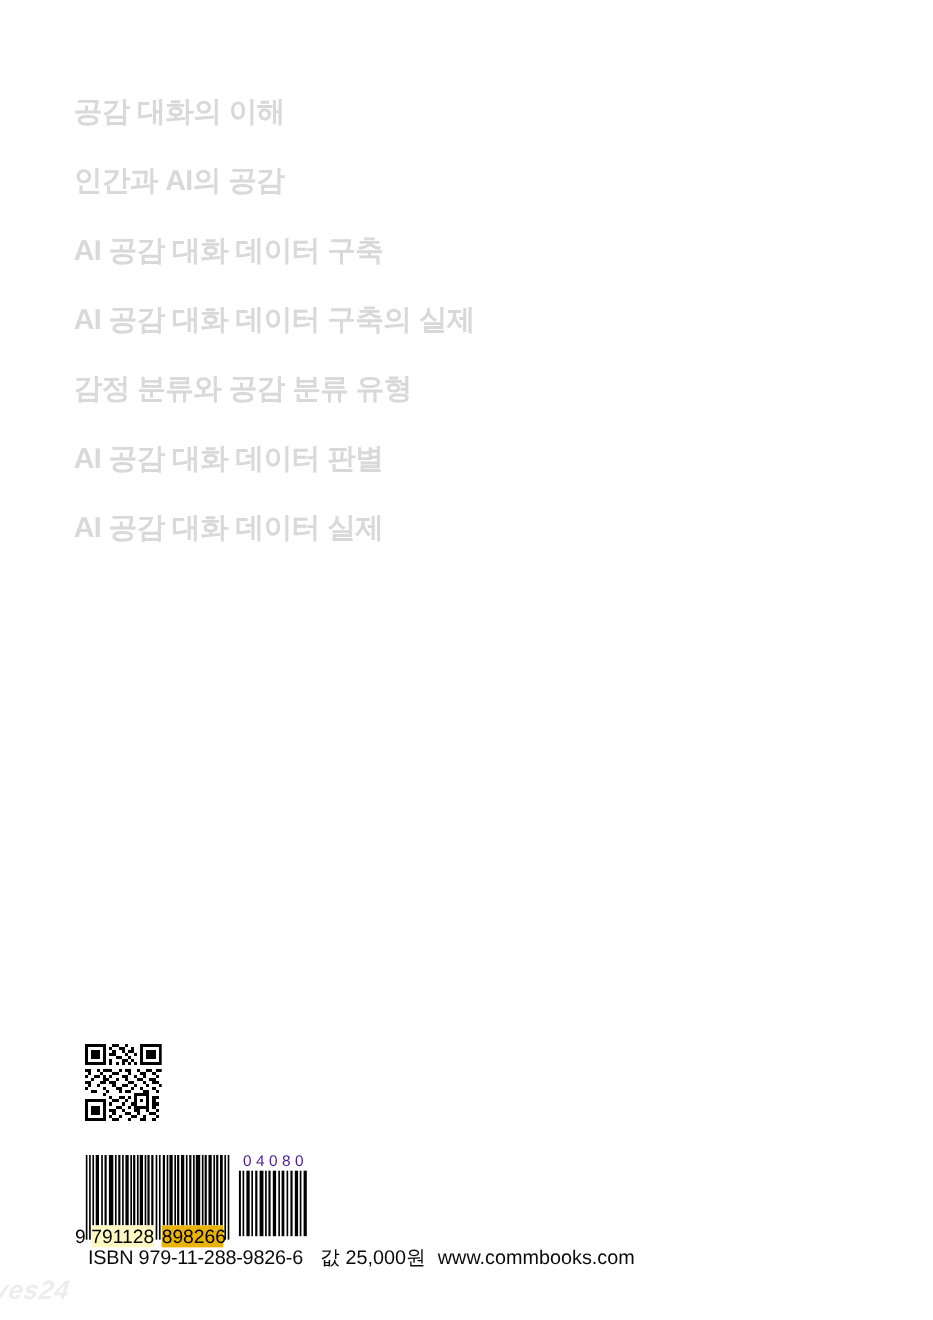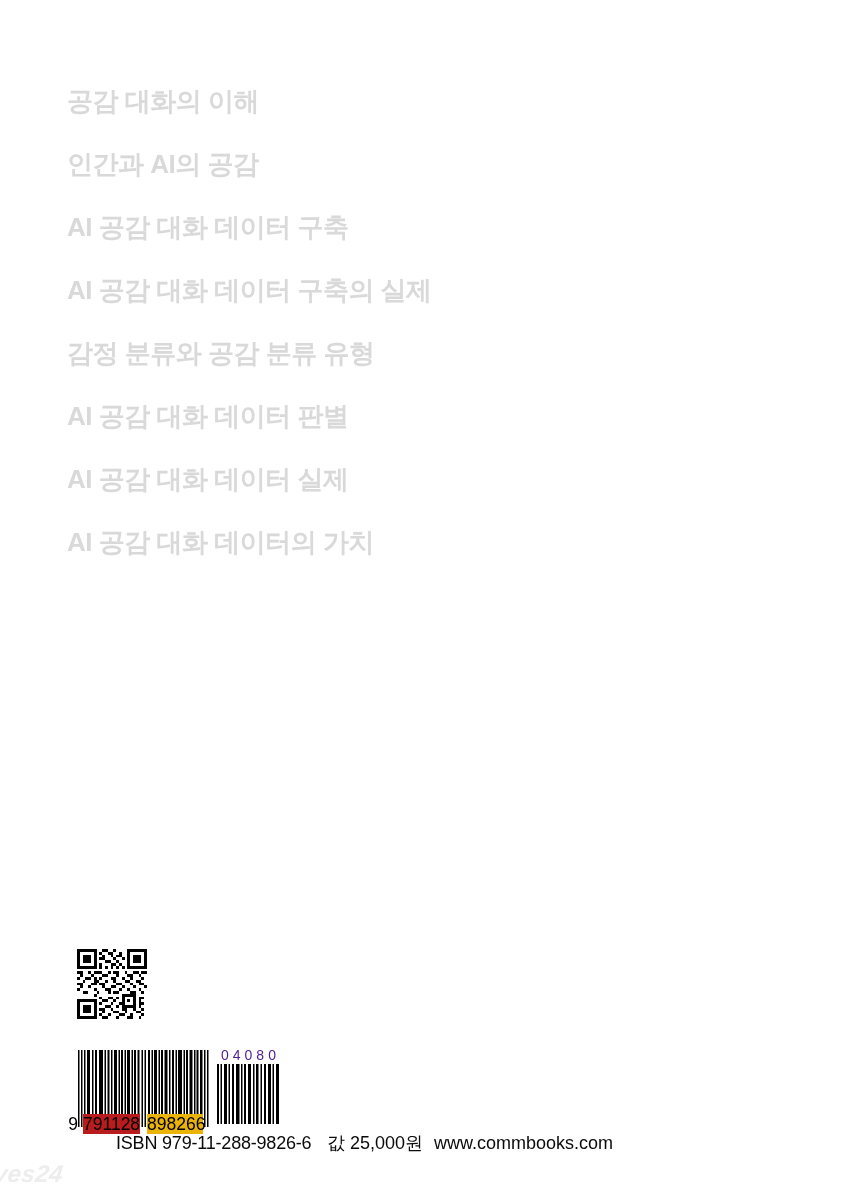--- a/index.html
+++ b/index.html
@@ -70,21 +70,21 @@
   .barcode-digits {
     position: absolute;
     bottom: 0; left: 0; right: 0;
     height: 20px;
     font-size: 17.5px;
     line-height: 20px;
     color: #000;
   }
   .barcode-digits span { position: absolute; top: 0; height: 20px; }
   .bd-lead  { left: 0;   width: 12px; text-align: right; }
-  .bd-g1    { left: 17px; width: 57px; text-align: center; background: #b91c1c; }
+  .bd-g1    { left: 17px; width: 57px; text-align: center; background: #fef9c3; }
   .bd-g2    { left: 81px; width: 56px; text-align: center; background: #eab308; }
 
   
   .barcode-addon {
     position: absolute;
     top: 1047px; left: 217px;
     width: 62px; height: 78px;
   }
   .addon-label {
     display: block;
@@ -98,21 +98,20 @@
   .barcode-addon svg { display: block; margin-top: 1px; }
 
   
   .isbn-line, .price-line, .site-line {
     position: absolute;
     top: 1132px;
     font-size: 18px;
     line-height: 22px;
     color: #0a0a0a;
     white-space: nowrap;
-    margin-left: 36px;
   }
   .isbn-line  { left: 80px;  letter-spacing: -0.2px; }
   .price-line { left: 291px; }
   .site-line  { left: 398px; text-align: center; }
 </style>
 </head>
 <body>
 
 <div class="page">
 
@@ -120,21 +119,20 @@
   <span class="wm wm-bottom">yes24</span>
 
   <ul class="chapters">
     <li>공감 대화의 이해</li>
     <li>인간과 AI의 공감</li>
     <li>AI 공감 대화 데이터 구축</li>
     <li>AI 공감 대화 데이터 구축의 실제</li>
     <li>감정 분류와 공감 분류 유형</li>
     <li>AI 공감 대화 데이터 판별</li>
     <li>AI 공감 대화 데이터 실제</li>
-    <li>AI 공감 대화 데이터의 가치</li>
   </ul>
 
   <div class="qr">
     <svg viewBox="0 0 25 25" shape-rendering="crispEdges">
       <rect x="0" y="0" width="25" height="25" fill="#fff"></rect>
       <g fill="#000">
 
         <rect x="0" y="0" width="7" height="7"></rect>
           <rect x="1" y="1" width="5" height="5" fill="#fff"></rect>
           <rect x="2" y="2" width="3" height="3"></rect>

